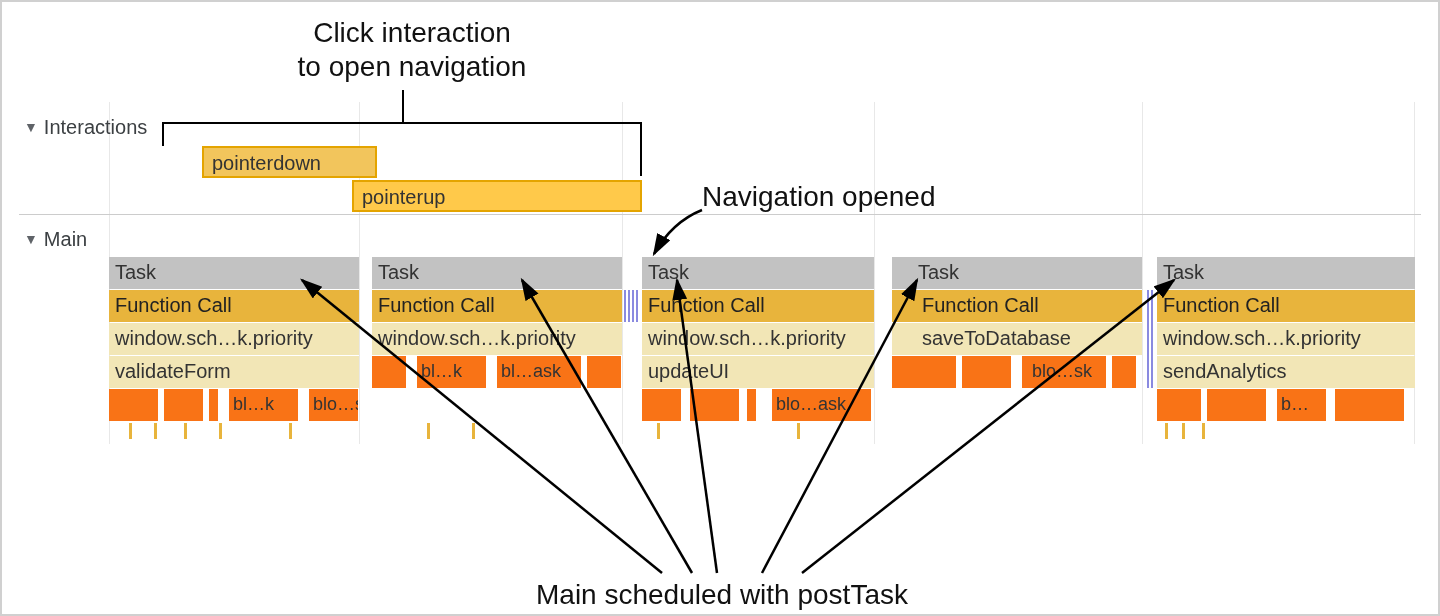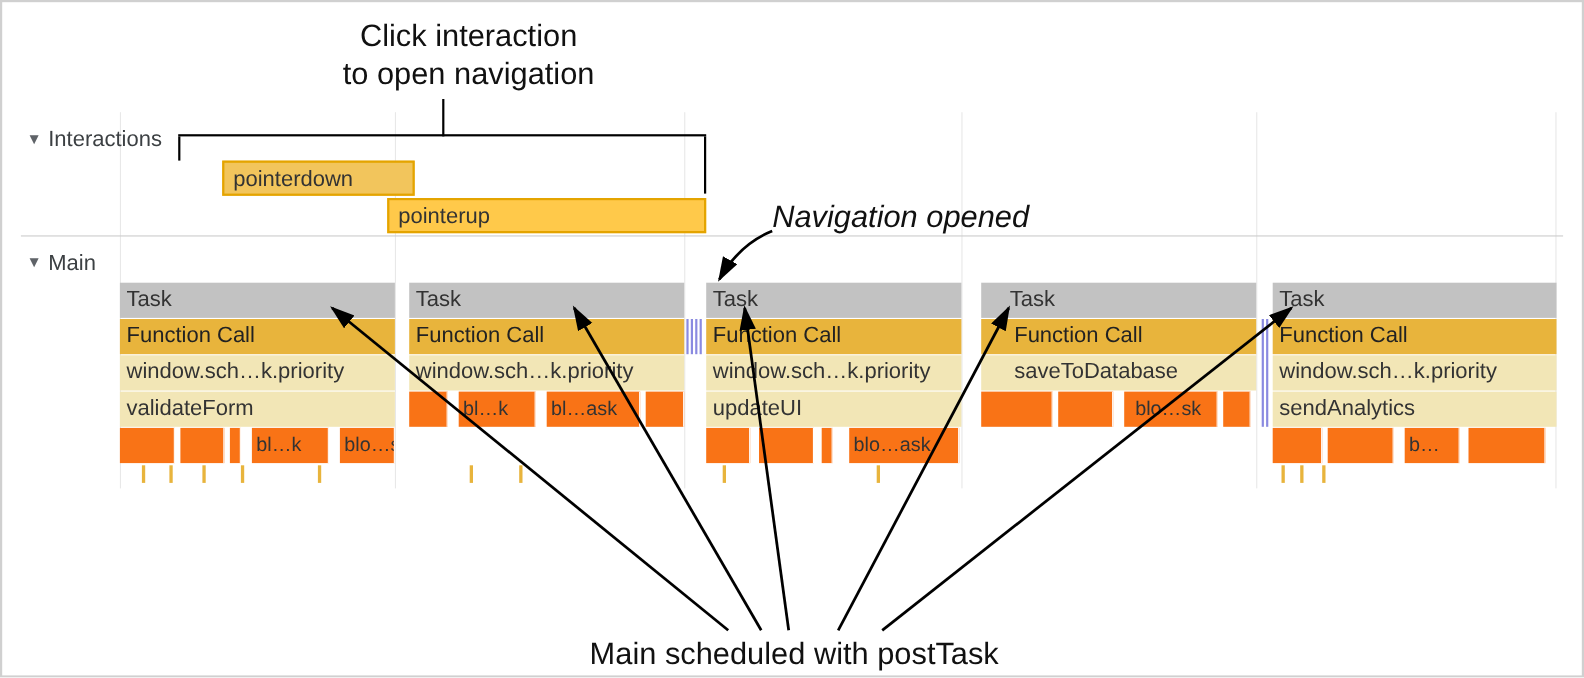--- a/index.html
+++ b/index.html
@@ -31,22 +31,22 @@
   .s1   { background: #f2e6b6; }
   .s2   { background: #f2e6b6; }
   .fragrow { position: relative; height: 32px; }
   .frag { position: absolute; top:0; height:32px; background:#f97316; border-right:1px solid #fff; font-size:18px; padding:5px 4px; overflow:hidden; white-space:nowrap; color:#333; }
   .tickrow { position:absolute; height:18px; left:0; right:0; }
   .tick { position:absolute; top:0; width:3px; height:16px; background:#e8b43c; }
   .stripe { position:absolute; top:0; width:2px; height:32px; background:#8a8ae0; }
 
   
   .anno { position: absolute; font-size: 28px; color: #111; text-align: center; line-height: 1.2; }
-  .anno-top { left: 224px; top: 14px; width: 400px; text-align: center; }
-  .anno-nav { left: 700px; top: 178px; font-size: 28px; font-style: italic; }
+  .anno-top { left: 210px; top: 14px; width: 400px; text-align: center; }
+  .anno-nav { left: 700px; top: 178px; font-size: 28px; }
   .anno-bottom { left: 400px; top: 576px; width: 640px; font-size: 28px; }
 
   .bracket { position:absolute; border-top:2px solid #000; }
   .bracket .leg { position:absolute; width:2px; background:#000; }
 
   svg.arrow { position:absolute; overflow:visible; pointer-events:none; }
 </style>
 </head>
 <body>
 

